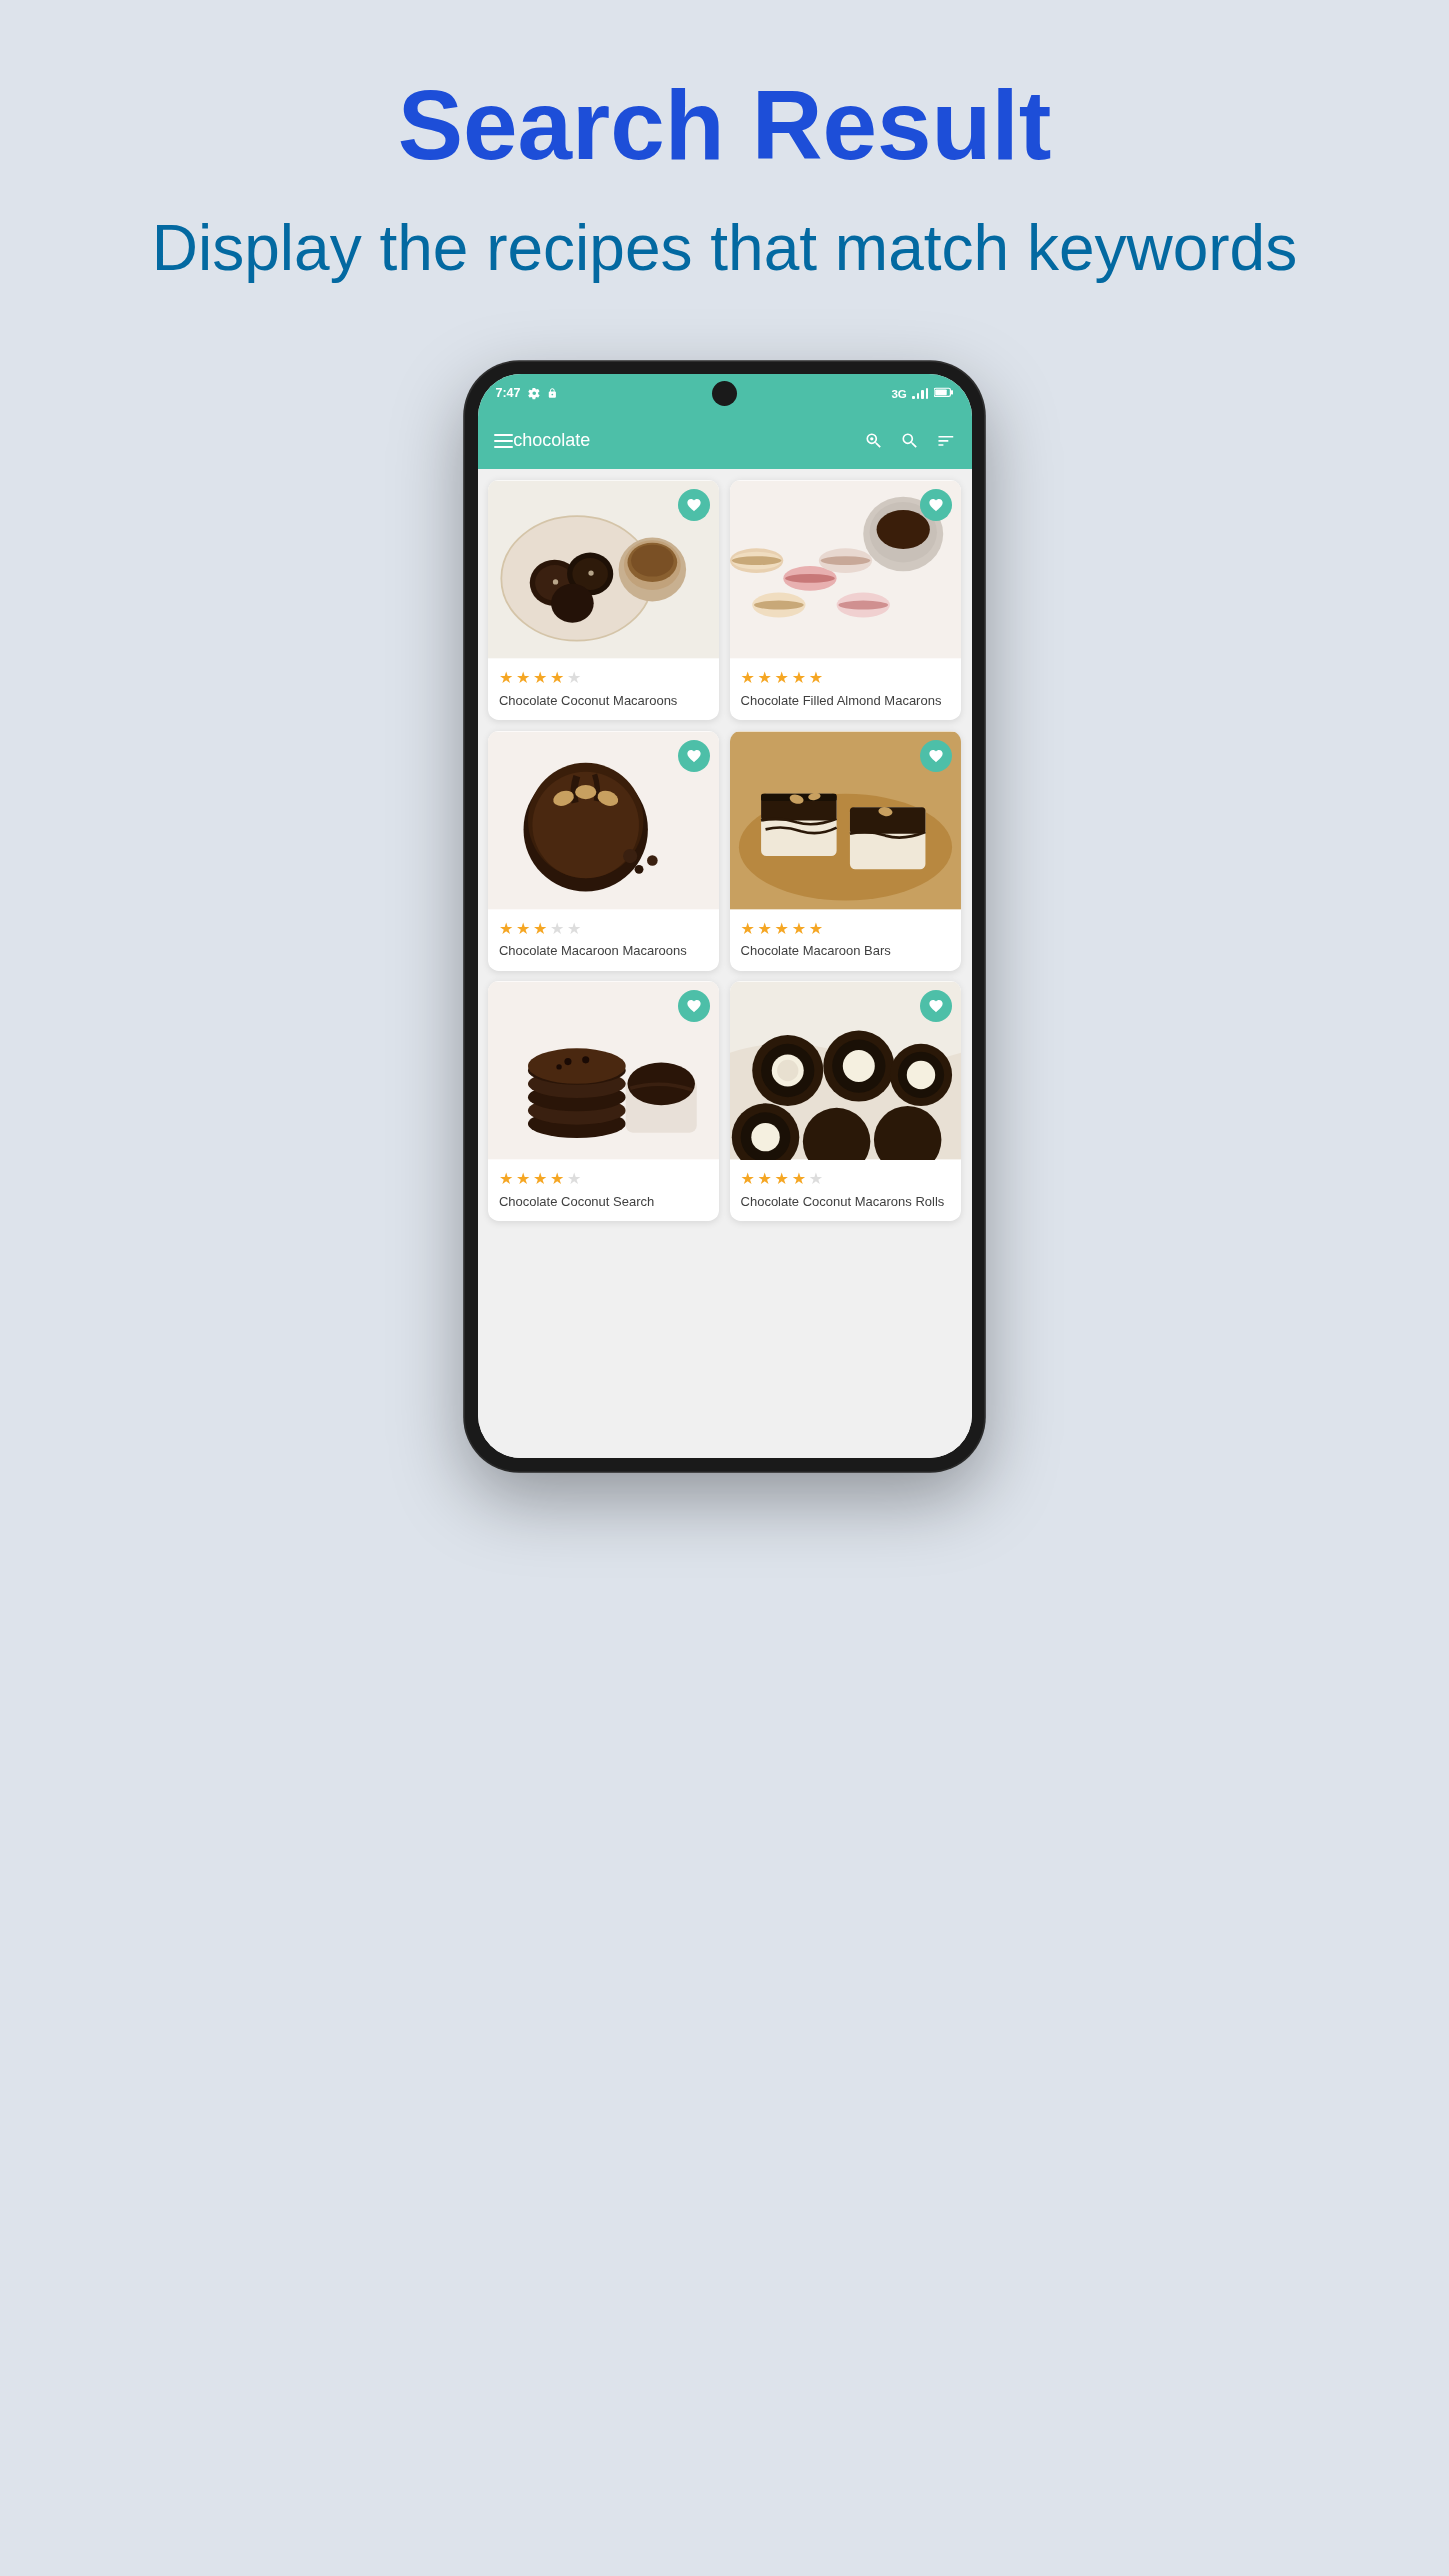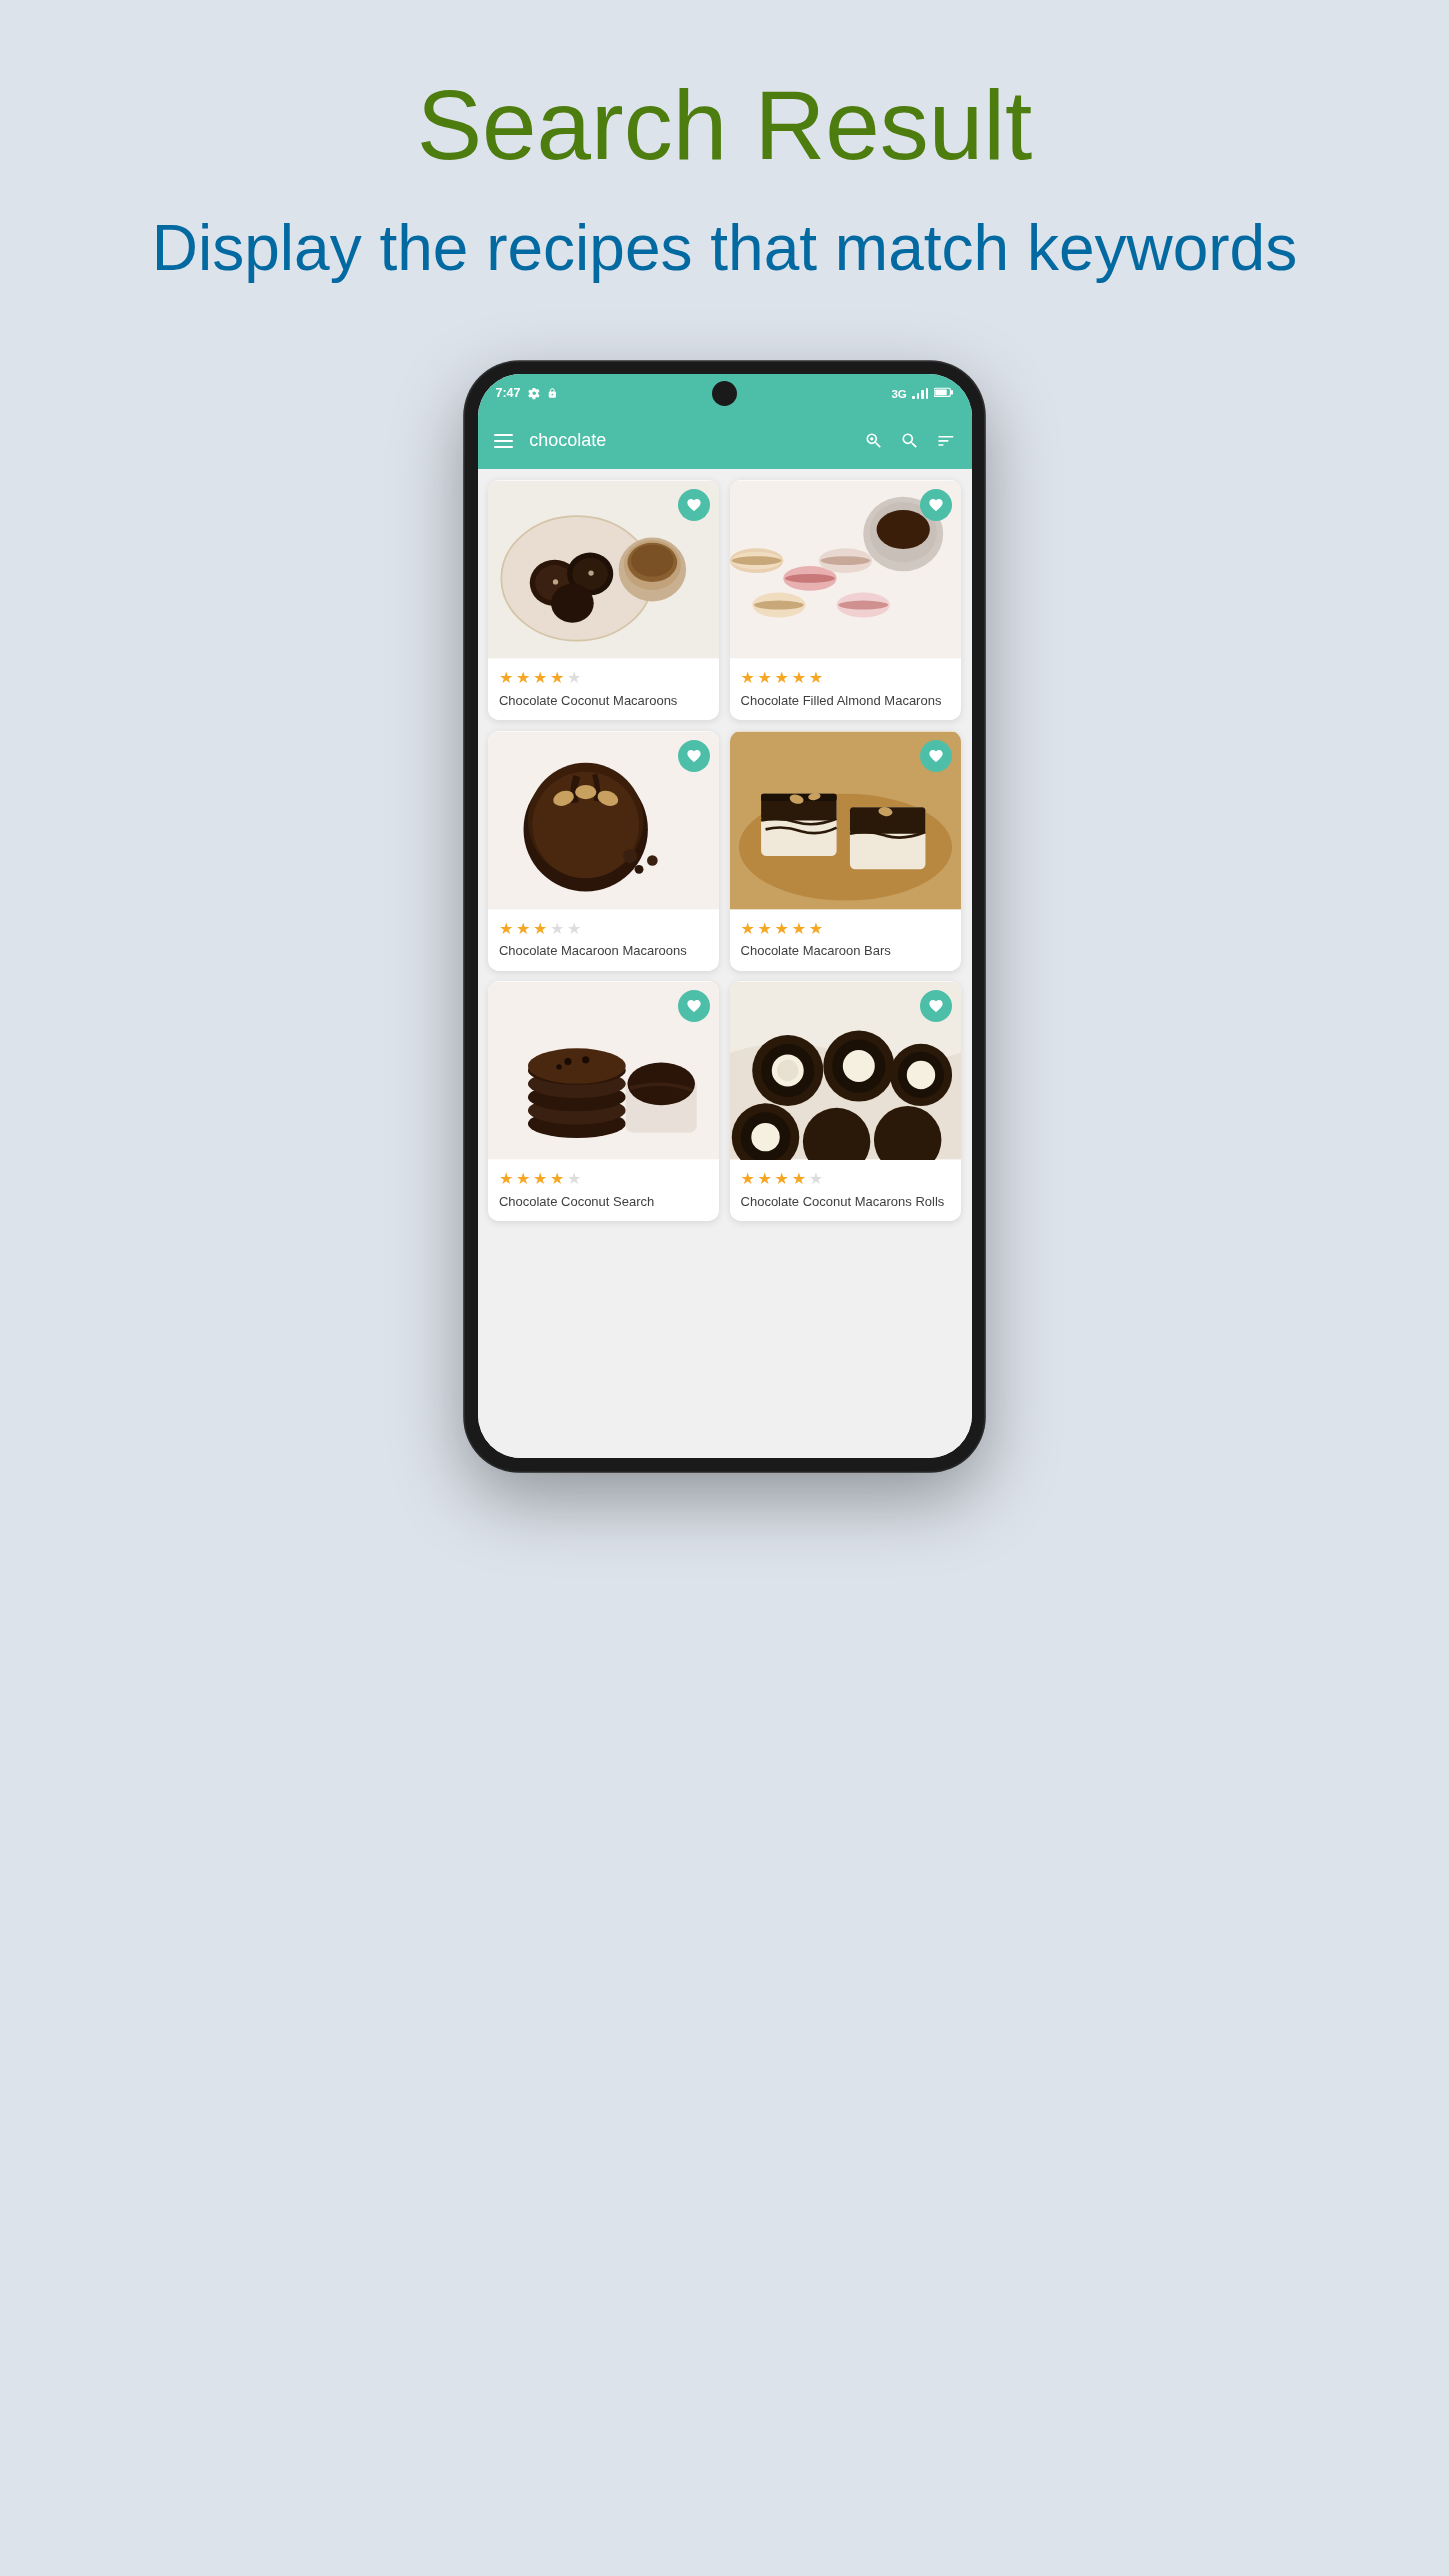--- a/index.html
+++ b/index.html
@@ -15,22 +15,22 @@
       overflow: hidden;
     }
 
     .page-header {
       margin-top: 72px;
       text-align: center;
     }
 
     .page-title {
       font-size: 98px;
-      font-weight: 400;
-      color: #4d7c0f;
+      font-weight: 700;
+      color: #1d4ed8;
       line-height: 1.1;
     }
 
     .page-subtitle {
       font-size: 64px;
       font-weight: 400;
       color: #0369a1;
       margin-top: 27px;
       line-height: 1.3;
     }
@@ -110,21 +110,21 @@
       border-radius: 0.9px;
     }
 
     
     .nav-bar {
       background: #4dbfa8;
       height: 57px;
       display: flex;
       align-items: center;
       padding: 0 16px;
-      gap: 16px;
+      gap: 0;
       flex-shrink: 0;
     }
 
     .nav-menu-icon {
       color: white;
       font-size: 19.7px;
       cursor: pointer;
       display: flex;
       flex-direction: column;
       gap: 3.6px;

